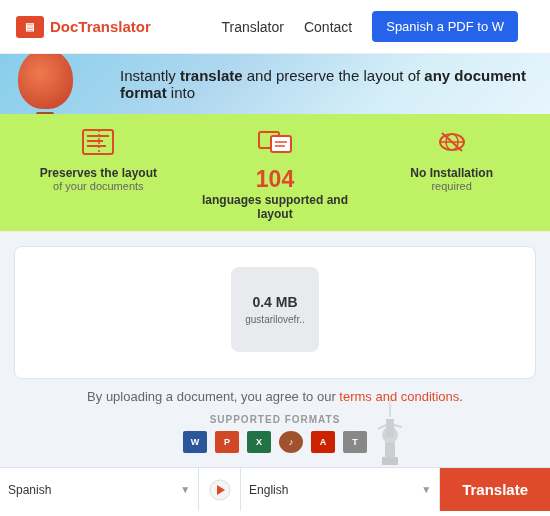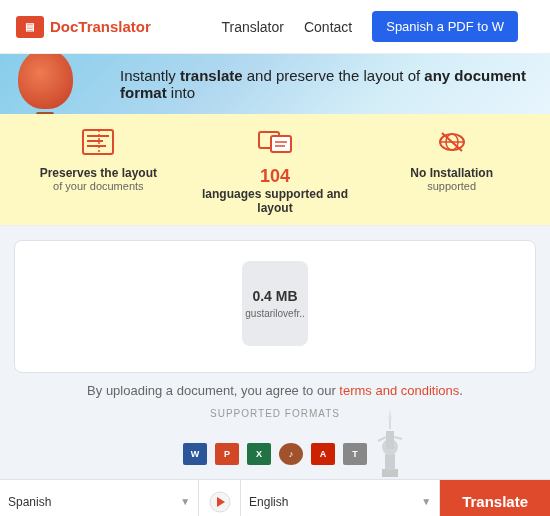--- a/index.html
+++ b/index.html
@@ -114,21 +114,21 @@
       position: absolute;
       left: 36px;
       top: 68px;
     }
 
     
     .features-row {
       display: flex;
       justify-content: space-around;
       padding: 14px 10px 10px;
-      background: #fef9c3;
+      background: #bef264;
       border-bottom: 1px solid #eee;
     }
     .feature-item {
       display: flex;
       flex-direction: column;
       align-items: center;
       text-align: center;
       width: 30%;
     }
     .feature-icon {
@@ -140,21 +140,21 @@
     .feature-title {
       font-size: 12px;
       font-weight: bold;
       color: #333;
     }
     .feature-subtitle {
       font-size: 11px;
       color: #666;
     }
     .feature-number {
-      font-size: 18px;
+      font-size: 23px;
       font-weight: bold;
       color: #e04a2c;
     }
 
     
     .main-content {
       background: #f0f4f8;
       padding: 14px;
       position: relative;
     }
@@ -167,21 +167,21 @@
       padding: 20px;
       display: flex;
       flex-direction: column;
       align-items: center;
       min-height: 110px;
       justify-content: center;
     }
     .file-card {
       background: #e8eaed;
       border-radius: 8px;
-      width: 66px;
+      width: 88px;
       height: 85px;
       display: flex;
       flex-direction: column;
       align-items: center;
       justify-content: center;
       padding: 8px;
       margin-bottom: 6px;
     }
     .file-size {
       font-size: 14px;
@@ -213,21 +213,22 @@
     
     .formats-section {
       text-align: center;
       margin-top: 10px;
     }
     .formats-label {
       font-size: 10px;
       color: #999;
       letter-spacing: 1px;
       text-transform: uppercase;
-      margin-bottom: 24px;
+      margin-bottom: 6px;
+      font-weight: bold;
     }
     .formats-icons {
       display: flex;
       justify-content: center;
       gap: 8px;
       align-items: center;
     }
     .fmt-icon {
       width: 24px;
       height: 22px;
@@ -366,21 +367,21 @@
   <div class="feature-item">
     <div class="feature-icon">
       <svg width="34" height="28" viewBox="0 0 34 28">
         <ellipse cx="17" cy="14" rx="12" ry="8" fill="none" stroke="#e04a2c" stroke-width="2"></ellipse>
         <line x1="5" y1="14" x2="29" y2="14" stroke="#e04a2c" stroke-width="1.5"></line>
         <ellipse cx="17" cy="14" rx="6" ry="8" fill="none" stroke="#e04a2c" stroke-width="1.5"></ellipse>
         <line x1="7" y1="5" x2="27" y2="23" stroke="#e04a2c" stroke-width="2"></line>
       </svg>
     </div>
     <span class="feature-title">No Installation</span>
-    <span class="feature-subtitle">supported</span>
+    <span class="feature-subtitle">required</span>
   </div>
 </div>
 
 <div class="main-content">
 
   <div class="statue-decoration">
     <svg width="60" height="80" viewBox="0 0 60 80" fill="none">
       <rect x="22" y="70" width="16" height="8" fill="#888"></rect>
       <rect x="25" y="55" width="10" height="16" fill="#999"></rect>
       <ellipse cx="30" cy="48" rx="8" ry="8" fill="#aaa"></ellipse>

